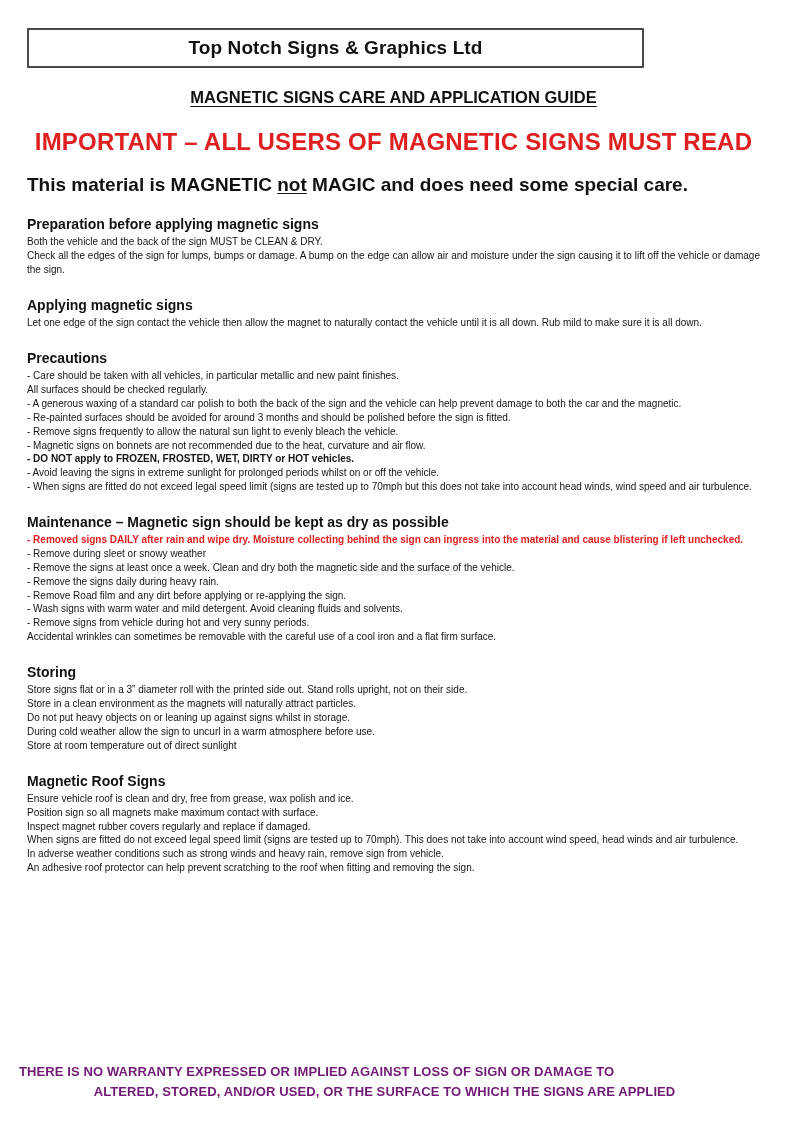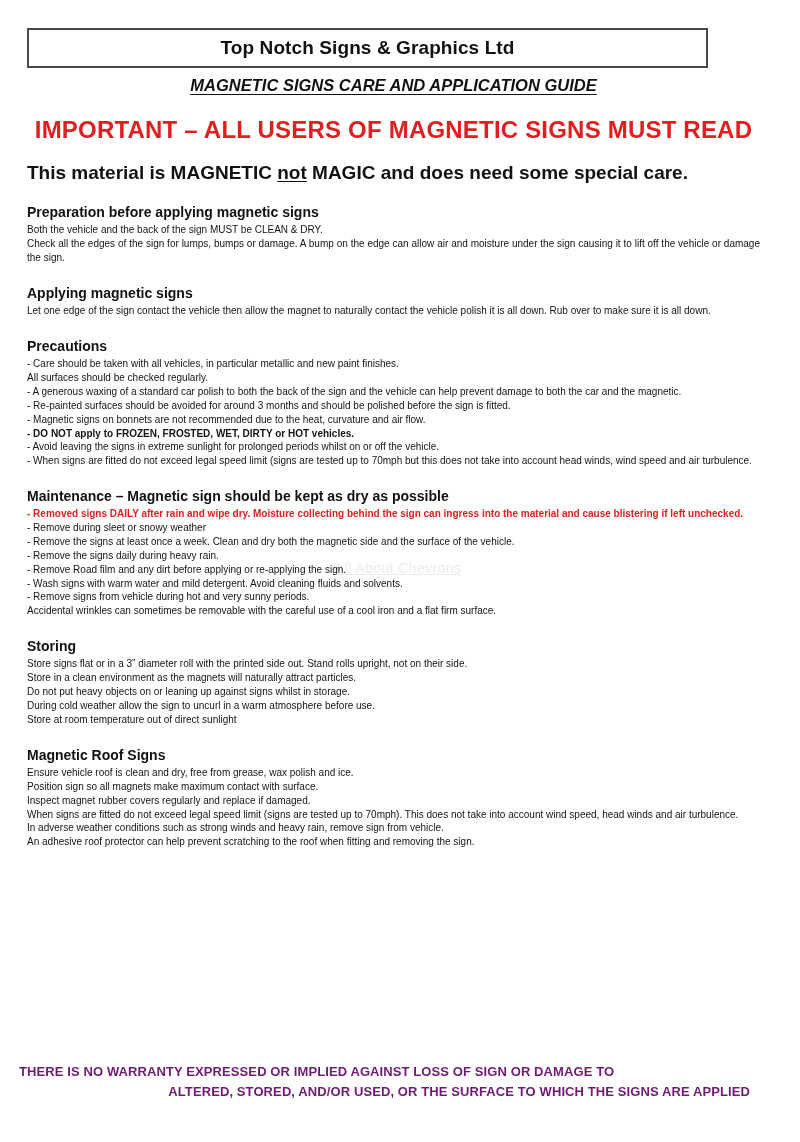--- a/index.html
+++ b/index.html
@@ -30,40 +30,39 @@
   }
 
   
   .title-box {
     margin-top: 28px;
     border: 2px solid #4a4a4a;
     height: 40px;
     display: flex;
     align-items: center;
     justify-content: center;
-    width: 681px;
+    width: 617px;
     box-sizing: border-box;
   }
   .title-box .title-text {
     font-size: 19px;
     font-weight: bold;
     letter-spacing: 0.1px;
     color: #111;
   }
 
   
   .subtitle {
     text-align: center;
     font-size: 16.5px;
     font-weight: bold;
     text-decoration: underline;
     text-underline-offset: 3px;
-    margin-top: 8px;
-    color: #111;
-    font-style: italic;
+    margin-top: 20px;
+    color: #111;
   }
 
   
   .important {
     text-align: center;
     font-size: 24px;
     font-weight: bold;
     color: #e02020;
     margin-top: 21px;
     letter-spacing: 0.2px;
@@ -132,21 +131,21 @@
     width: 731px;
     font-size: 13px;
     font-weight: bold;
     color: #701a75;
     line-height: 1.5;
     text-align: justify;
     text-justify: inter-word;
     letter-spacing: 0.1px;
   }
   .disclaimer > div:last-child {
-    text-align: right;
+    text-align: center;
   }
 </style>
 </head>
 <body>
 
 <div class="page">
 
   <div class="watermark">All About Chevrons</div>
 
   <div class="content">
@@ -162,29 +161,30 @@
     <div class="tagline"><span>This material is MAGNETIC </span><u>not</u><span> MAGIC and does need some special care.</span></div>
 
     <div class="section">
       <div class="sec-head">Preparation before applying magnetic signs</div>
       <div class="line nowrapjust">Both the vehicle and the back of the sign MUST be CLEAN &amp; DRY.</div>
       <div class="line">Check all the edges of the sign for lumps, bumps or damage. A bump on the edge can allow air and moisture under the sign causing it to lift off the vehicle or damage the sign.</div>
     </div>
 
     <div class="section">
       <div class="sec-head">Applying magnetic signs</div>
-      <div class="line">Let one edge of the sign contact the vehicle then allow the magnet to naturally contact the vehicle polish it is all down. Rub over to make sure it is all down.</div>
+      <div class="line">Let one edge of the sign contact the vehicle then allow the magnet to naturally contact the vehicle until it is all down. Rub mild to make sure it is all down.</div>
     </div>
 
     <div class="section">
       <div class="sec-head">Precautions</div>
       <div class="line nowrapjust">- Care should be taken with all vehicles, in particular metallic and new paint finishes.</div>
       <div class="line nowrapjust">All surfaces should be checked regularly.</div>
       <div class="line">- A generous waxing of a standard car polish to both the back of the sign and the vehicle can help prevent damage to both the car and the magnetic.</div>
       <div class="line nowrapjust">- Re-painted surfaces should be avoided for around 3 months and should be polished before the sign is fitted.</div>
+      <div class="line nowrapjust">- Remove signs frequently to allow the natural sun light to evenly bleach the vehicle.</div>
       <div class="line nowrapjust">- Magnetic signs on bonnets are not recommended due to the heat, curvature and air flow.</div>
       <div class="line nowrapjust bold">- DO NOT apply to FROZEN, FROSTED, WET, DIRTY or HOT vehicles.</div>
       <div class="line nowrapjust">- Avoid leaving the signs in extreme sunlight for prolonged periods whilst on or off the vehicle.</div>
       <div class="line">- When signs are fitted do not exceed legal speed limit (signs are tested up to 70mph but this does not take into account head winds, wind speed and air turbulence.</div>
     </div>
 
     <div class="section">
       <div class="sec-head">Maintenance – Magnetic sign should be kept as dry as possible</div>
       <div class="line red">- Removed signs DAILY after rain and wipe dry. Moisture collecting behind the sign can ingress into the material and cause blistering if left unchecked.</div>
       <div class="line nowrapjust">- Remove during sleet or snowy weather</div>

